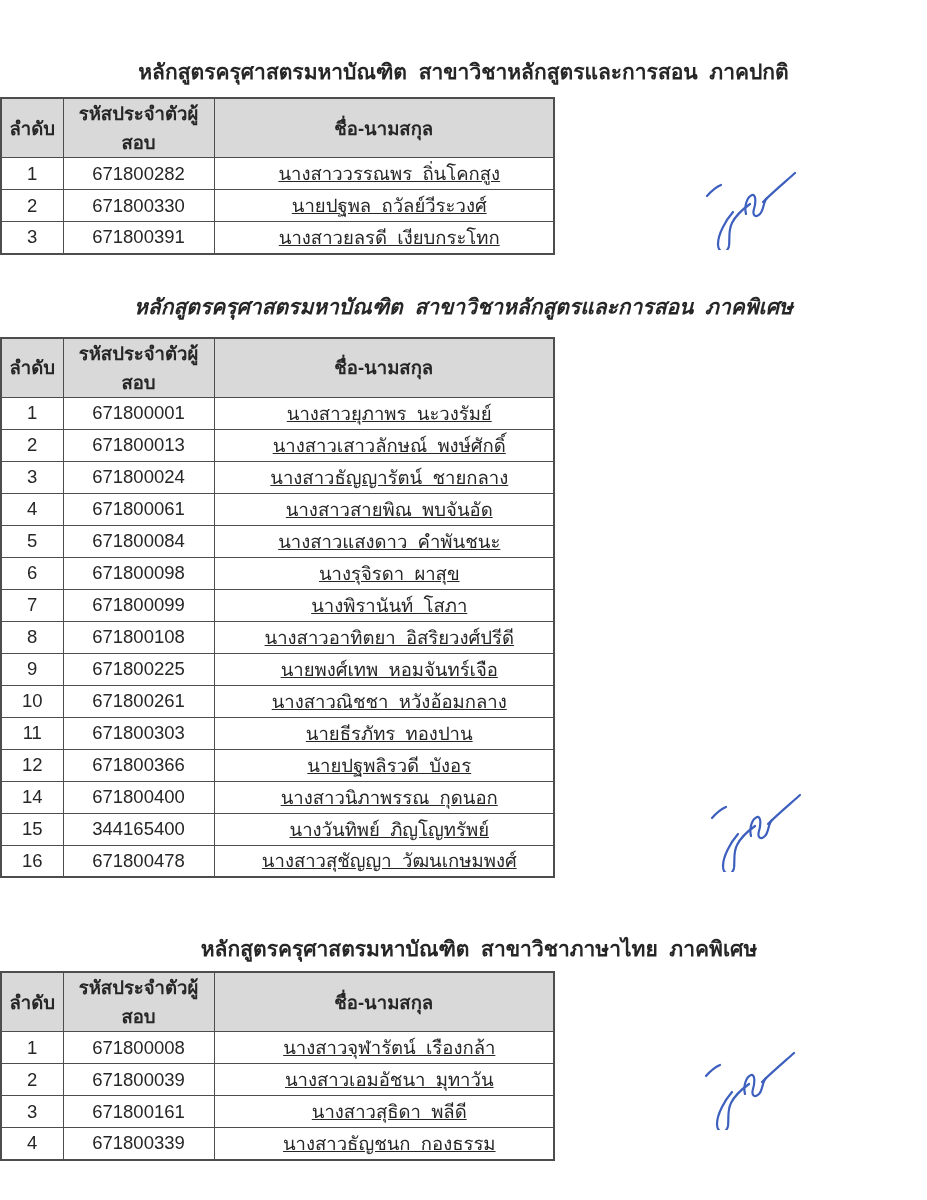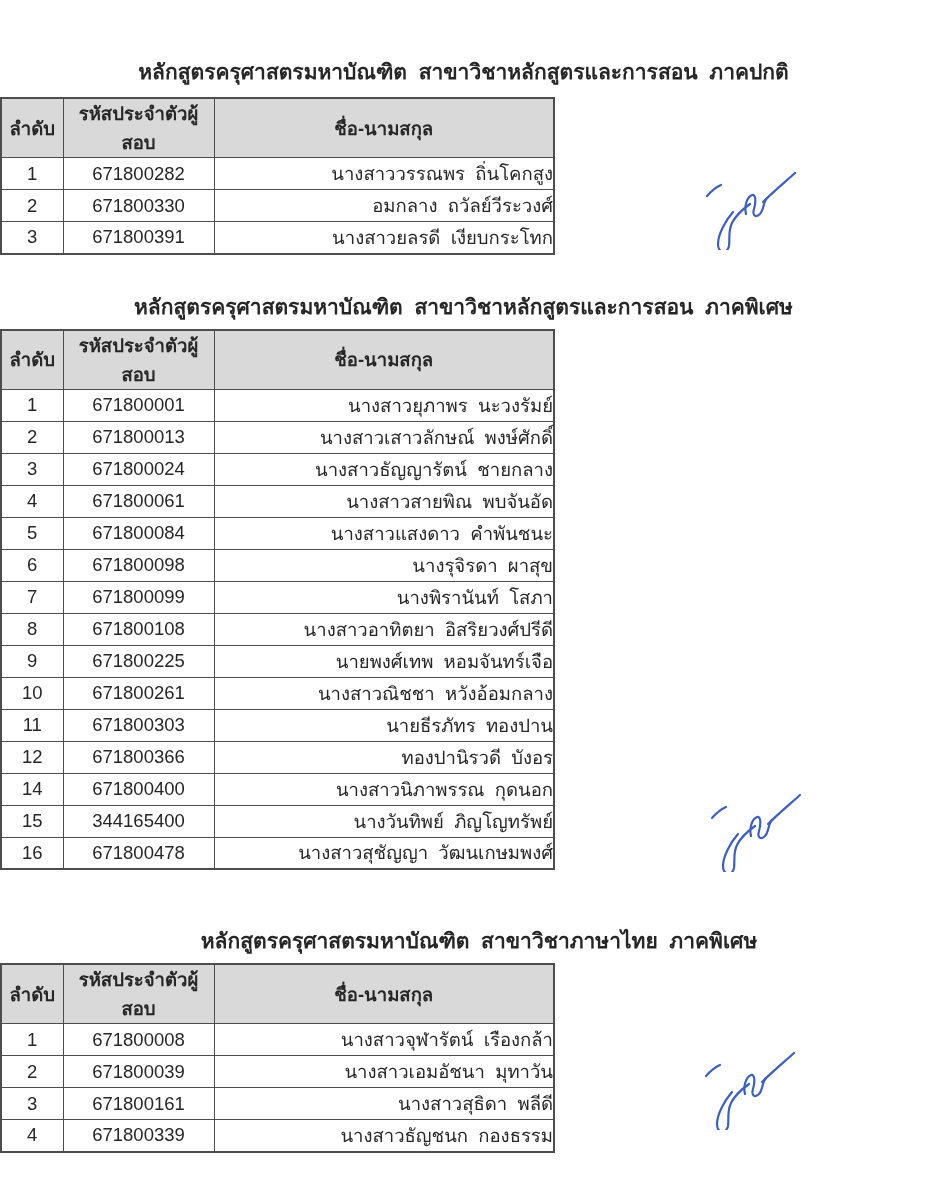--- a/index.html
+++ b/index.html
@@ -22,21 +22,21 @@
   }
   .doc-title{
     text-align:center;
     font-weight:bold;
     font-size:21px;
     line-height:29px;
     white-space:pre;
     color:var(--text);
   }
   .sec1 .doc-title{margin-top:57px;margin-bottom:11px;}
-  .sec2 .doc-title{margin-top:37px;margin-bottom:8px;}
+  .sec2 .doc-title{margin-top:37px;margin-bottom:16px;font-style:italic;}
   .sec3 .doc-title{margin-top:56px;margin-bottom:8px;padding-left:31px;}
   table.results{
     border-collapse:collapse;
     table-layout:fixed;
     width:553px;
     border:2px solid var(--line);
   }
   table.results th,
   table.results td{
     border:1px solid var(--line);
@@ -48,22 +48,23 @@
     font-weight:bold;
     height:33px;
     text-align:center;
   }
   table.results td{
     height:32px;
     text-align:center;
     white-space:pre;
   }
   table.results td.name{
-    text-align:right;
+    text-align:center;
     padding-left:11px;
+    text-decoration:underline;
   }
   col.c-no{width:62px;}
   col.c-code{width:151px;}
   col.c-name{width:340px;}
   .signature{
     position:absolute;
     pointer-events:none;
   }
   .signature path{
     fill:none;
@@ -100,21 +101,21 @@
 
           <tr>
             <td>1</td>
             <td>671800282</td>
             <td class="name">นางสาววรรณพร  ถิ่นโคกสูง</td>
           </tr>
 
           <tr>
             <td>2</td>
             <td>671800330</td>
-            <td class="name">อมกลาง  ถวัลย์วีระวงศ์</td>
+            <td class="name">นายปฐพล  ถวัลย์วีระวงศ์</td>
           </tr>
 
           <tr>
             <td>3</td>
             <td>671800391</td>
             <td class="name">นางสาวยลรดี  เงียบกระโทก</td>
           </tr>
         </tbody>
     </table>
   </div>
@@ -198,21 +199,21 @@
 
           <tr>
             <td>11</td>
             <td>671800303</td>
             <td class="name">นายธีรภัทร  ทองปาน</td>
           </tr>
 
           <tr>
             <td>12</td>
             <td>671800366</td>
-            <td class="name">ทองปานิรวดี  บังอร</td>
+            <td class="name">นายปฐพลิรวดี  บังอร</td>
           </tr>
 
 
           <tr>
             <td>14</td>
             <td>671800400</td>
             <td class="name">นางสาวนิภาพรรณ  กุดนอก</td>
           </tr>
 
           <tr>

